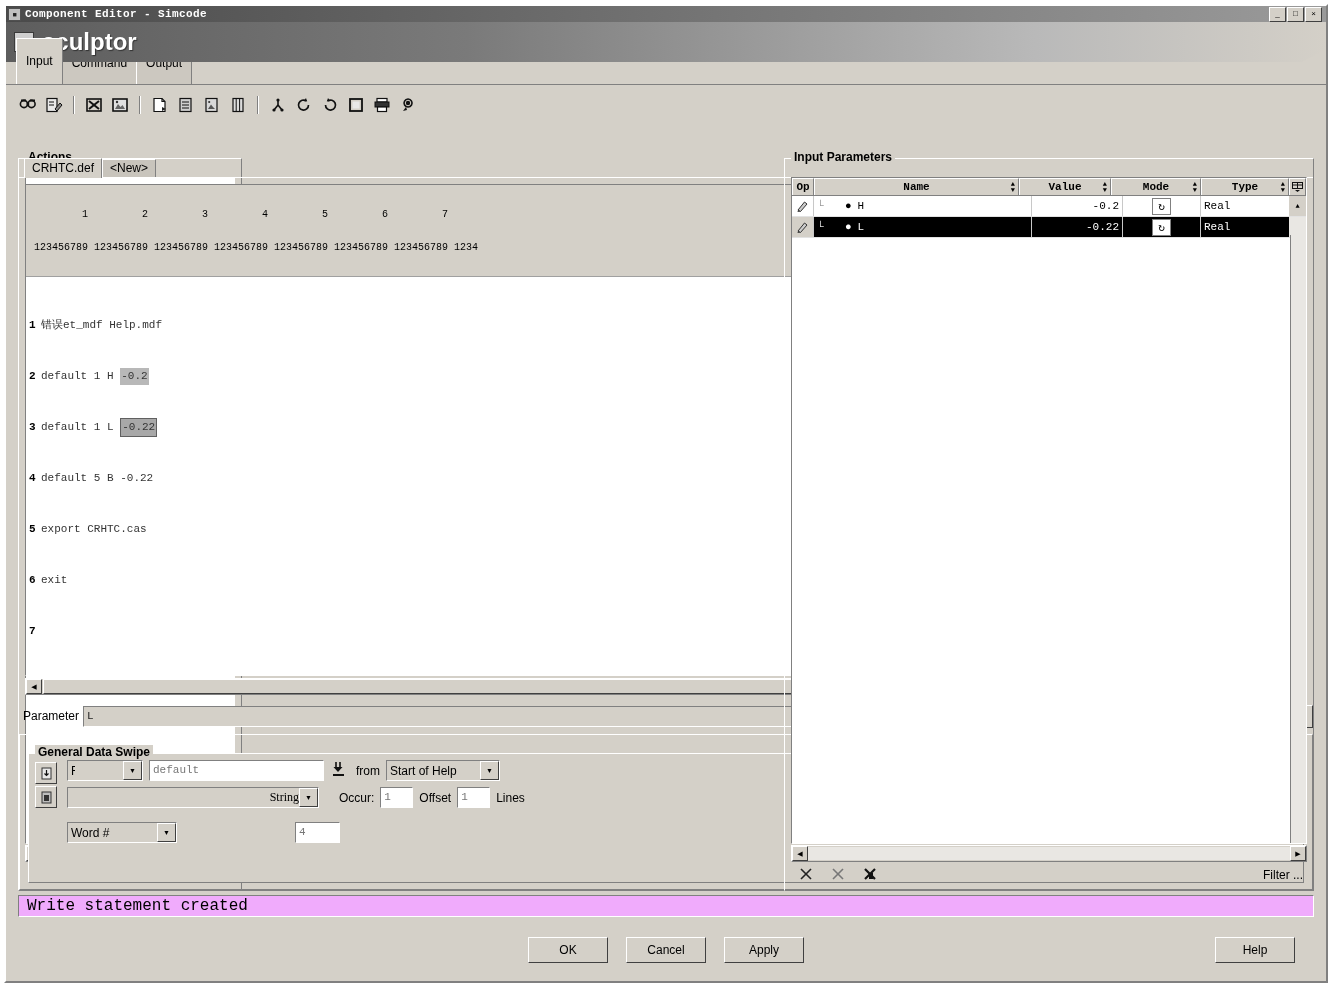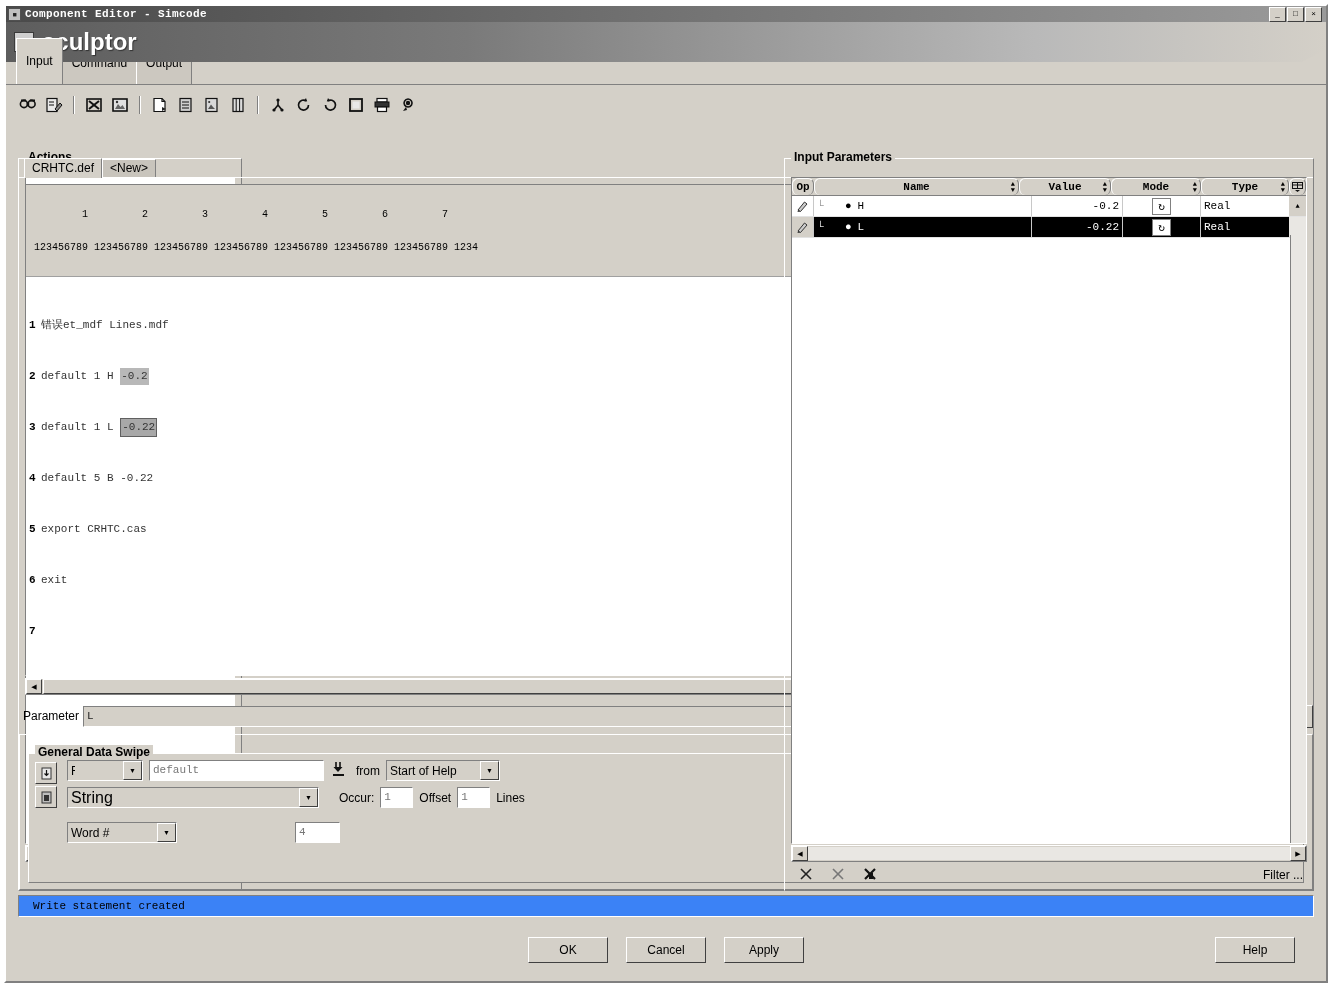--- a/index.html
+++ b/index.html
@@ -84,36 +84,36 @@
   .sidebtn{width:20px;height:20px;background:#d4d0c8;border:1px solid #fff;border-right-color:#404040;border-bottom-color:#404040;display:flex;align-items:center;justify-content:center;margin-bottom:2px;}
   .gds-rows{position:absolute;left:38px;right:8px;top:6px;}
   .gds-row{display:flex;align-items:center;gap:6px;margin-bottom:6px;}
   .txtin{height:19px;background:#fff;border:1px solid #808080;border-right-color:#fff;border-bottom-color:#fff;font-family:"Liberation Mono",monospace;font-size:11px;color:#777;padding-left:3px;line-height:19px;overflow:hidden;white-space:nowrap;}
   .lbl{font-size:12px;}
 
   
   #params-panel{right:0;left:766px;top:0;bottom:0;}
   .tbl{position:absolute;left:6px;right:6px;top:18px;bottom:46px;background:#fff;border:1px solid #808080;border-right-color:#fff;border-bottom-color:#fff;}
   .thead{display:flex;height:17px;background:#d4d0c8;border-bottom:1px solid #808080;}
-  .th{border-right:1px solid #808080;border-top:1px solid #fff;border-left:1px solid #fff;display:flex;align-items:center;justify-content:center;font-family:"Liberation Mono",monospace;font-size:11px;font-weight:bold;position:relative;box-sizing:border-box;border-radius:6px;}
+  .th{border-right:1px solid #808080;border-top:1px solid #fff;border-left:1px solid #fff;display:flex;align-items:center;justify-content:center;font-family:"Liberation Mono",monospace;font-size:11px;font-weight:bold;position:relative;box-sizing:border-box;}
   .th .sortmark{position:absolute;right:3px;font-size:7px;line-height:6px;}
   .trow{display:flex;height:20px;align-items:stretch;border-bottom:1px solid #e2e2e2;}
   .trow.sel{background:#000;color:#fff;}
   .td{display:flex;align-items:center;box-sizing:border-box;font-family:"Liberation Mono",monospace;font-size:11px;padding:0 3px;}
   .td.op{justify-content:center;border-right:1px solid #c8c8c8;}
   .td.val{justify-content:flex-end;border-right:1px solid #c8c8c8;border-left:1px solid #c8c8c8;}
   .td.mode{justify-content:center;border-right:1px solid #c8c8c8;}
   .modebox{width:17px;height:15px;background:#fff;border:1px solid #808080;display:flex;align-items:center;justify-content:center;color:#000;}
   .tbl-vsb{position:absolute;right:0;top:17px;bottom:0;width:15px;background:#e9e7e3;border-left:1px solid #808080;}
   .tbl-hsb{position:absolute;left:6px;right:6px;bottom:28px;height:15px;background:#d4d0c8;border:1px solid #fff;border-right-color:#808080;border-bottom-color:#808080;display:flex;align-items:center;}
   .params-bottombar{position:absolute;left:6px;right:6px;bottom:4px;height:22px;display:flex;align-items:center;gap:14px;padding-left:6px;}
   .filter-lbl{margin-left:auto;font-size:12px;padding-right:4px;}
 
   
-  .statusbar{position:absolute;left:8px;right:8px;bottom:2px;height:20px;background:#3b82f6;border:1px solid #808080;border-right-color:#fff;border-bottom-color:#fff;font-family:"Liberation Mono",monospace;font-size:11px;color:#000;display:flex;align-items:center;padding-left:14px;}
+  .statusbar{position:absolute;left:8px;right:8px;bottom:2px;height:20px;background:#f0abfc;border:1px solid #808080;border-right-color:#fff;border-bottom-color:#fff;font-family:"Liberation Mono",monospace;font-size:16px;color:#000;display:flex;align-items:center;padding-left:8px;}
 
   
   .footer{position:absolute;left:4px;right:4px;bottom:4px;height:54px;background:#d4d0c8;display:flex;align-items:center;justify-content:center;}
   .dlgbtn{width:78px;height:24px;background:#d4d0c8;border:1px solid #fff;border-right-color:#404040;border-bottom-color:#404040;font-size:12px;color:#000;display:flex;align-items:center;justify-content:center;margin:0 9px;font-family:"Liberation Sans",sans-serif;}
   .helpbtn{position:absolute;right:18px;}
 </style>
 </head>
 <body>
 
 <div class="window">
@@ -347,21 +347,21 @@
         <div class="ed-frame">
 
           <div class="ed-box">
             <div class="ruler">
               <div>         1         2         3         4         5         6         7</div>
               <div> 123456789 123456789 123456789 123456789 123456789 123456789 123456789 1234</div>
             </div>
             <div class="code">
               <div class="cline">
                 <span class="lnum">1</span>
-                <span class="ctext">错误</span><span class="ctext">et_mdf Lines.mdf</span>
+                <span class="ctext">错误</span><span class="ctext">et_mdf Help.mdf</span>
               </div>
               <div class="cline">
                 <span class="lnum">2</span>
                 <span class="ctext">default 1 H </span><span class="hl1">-0.2</span>
               </div>
               <div class="cline">
                 <span class="lnum">3</span>
                 <span class="ctext">default 1 L </span><span class="hl2">-0.22</span>
               </div>
               <div class="cline">
@@ -452,21 +452,21 @@
                   </span>
                   <span class="lbl">from</span>
                   <div class="combo" style="width:112px;">
                     <span class="cval" style="font-family:'Liberation Sans',sans-serif;font-size:12px;color:#000;">Start of Help</span>
                     <span class="carrow">▼</span>
                   </div>
                 </div>
 
                 <div class="gds-row">
                   <div class="combo" style="width:250px;">
-                    <span class="cval" style="font-family:Liberation Sans, sans-serif;font-size:16px;color:#000;">String</span>
+                    <span class="cval" style="font-family:Liberation Serif, serif;font-size:12px;color:#000;text-align:right;">String</span>
                     <span class="carrow">▼</span>
                   </div>
                   <span class="lbl" style="margin-left:14px;">Occur:</span>
                   <div class="txtin" style="width:28px;">1</div>
                   <span class="lbl">Offset</span>
                   <div class="txtin" style="width:28px;">1</div>
                   <span class="lbl">Lines</span>
                 </div>
 
                 <div class="gds-row" style="margin-top:14px;">

